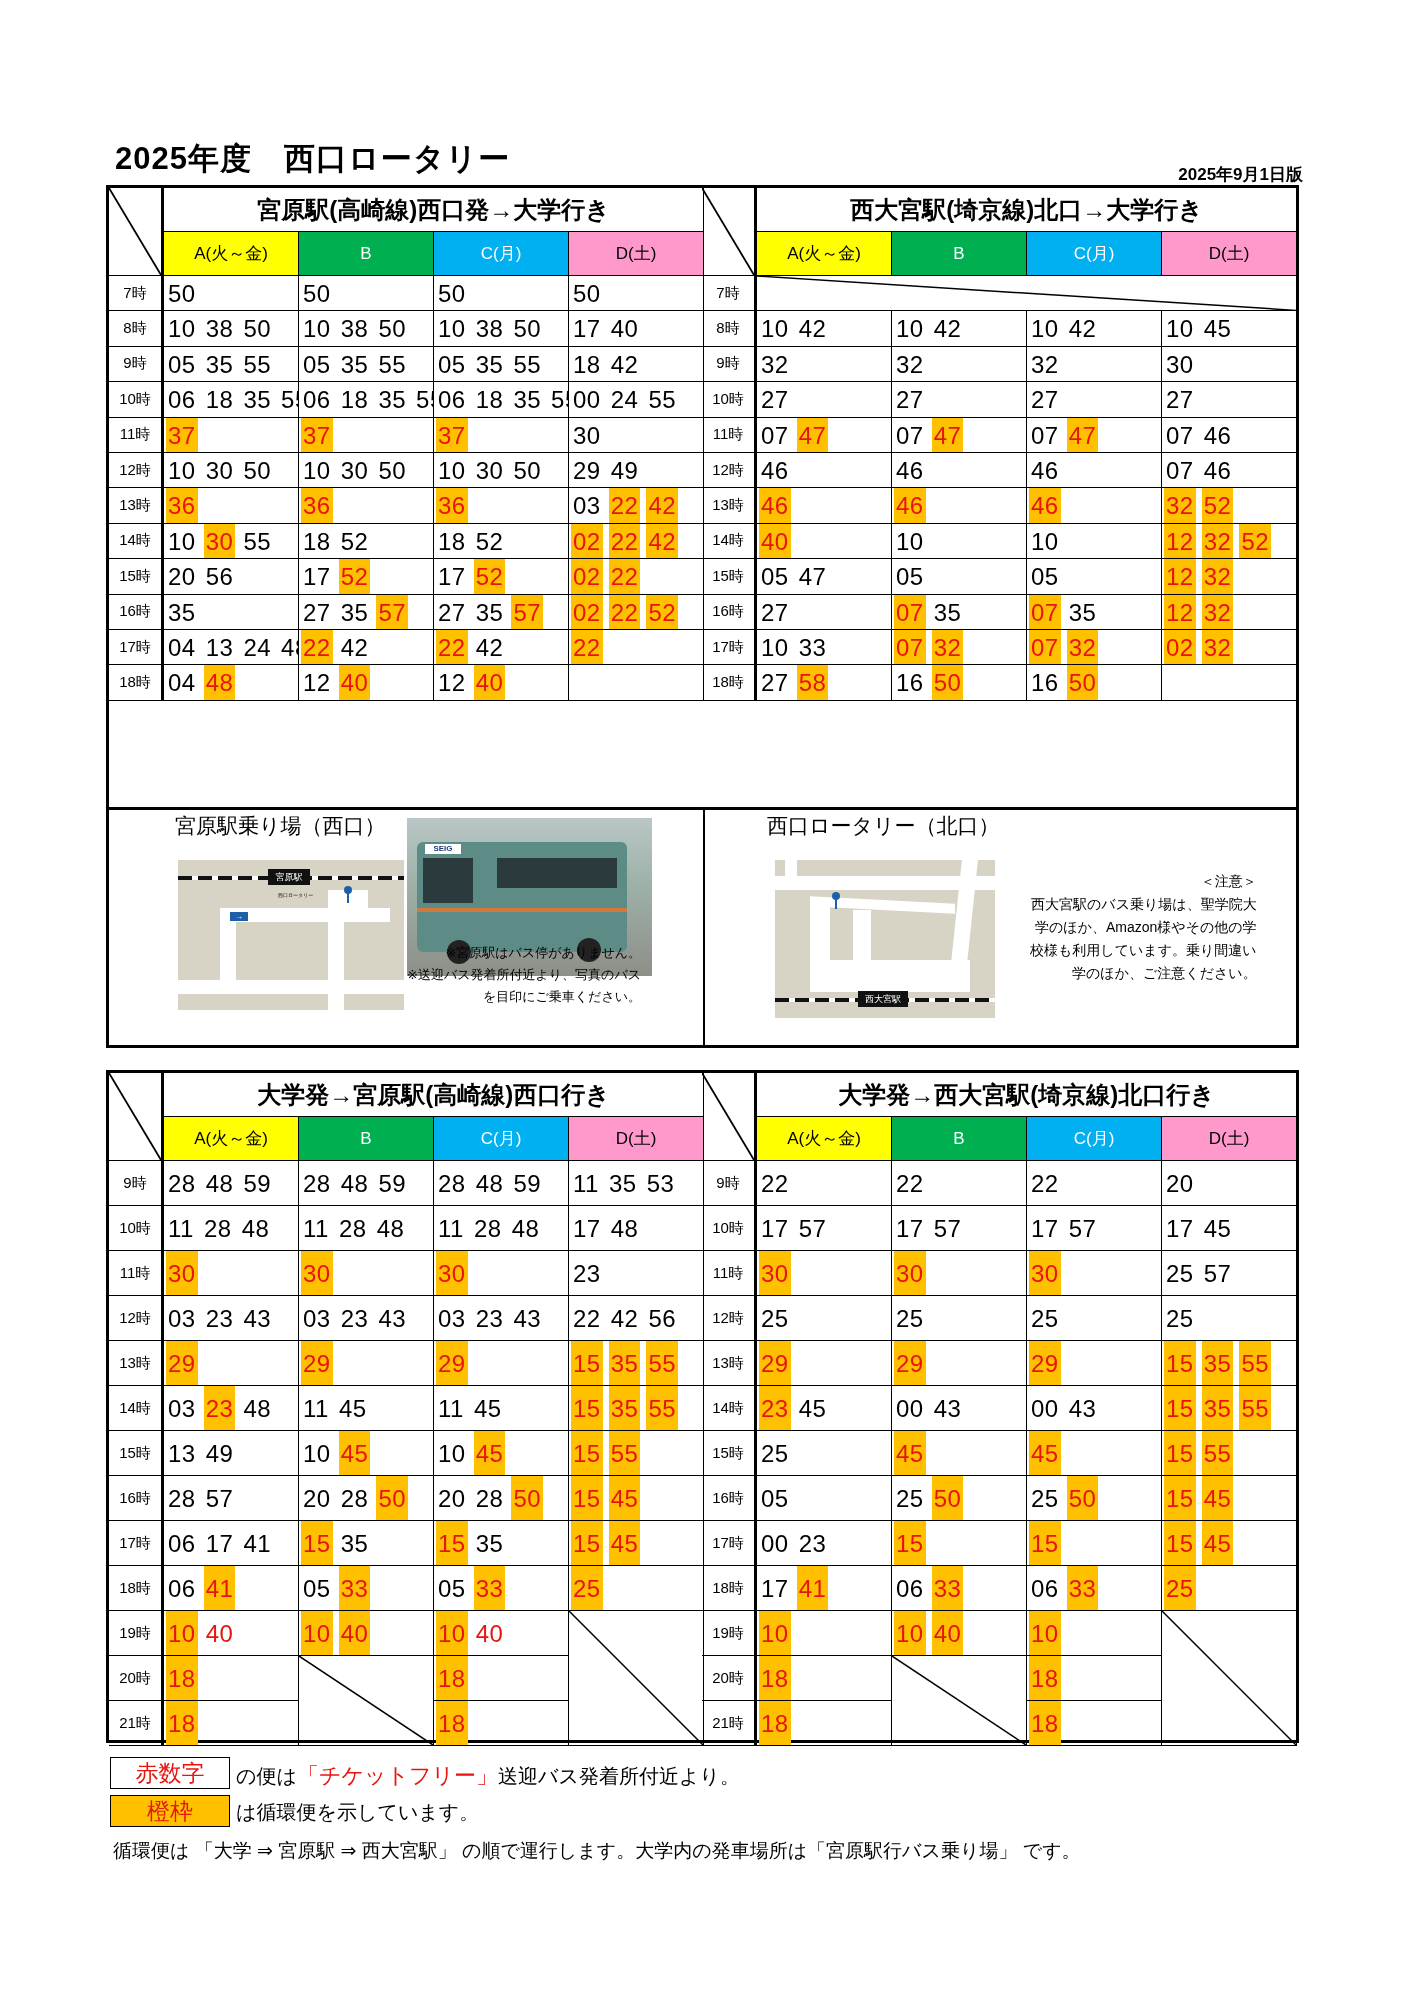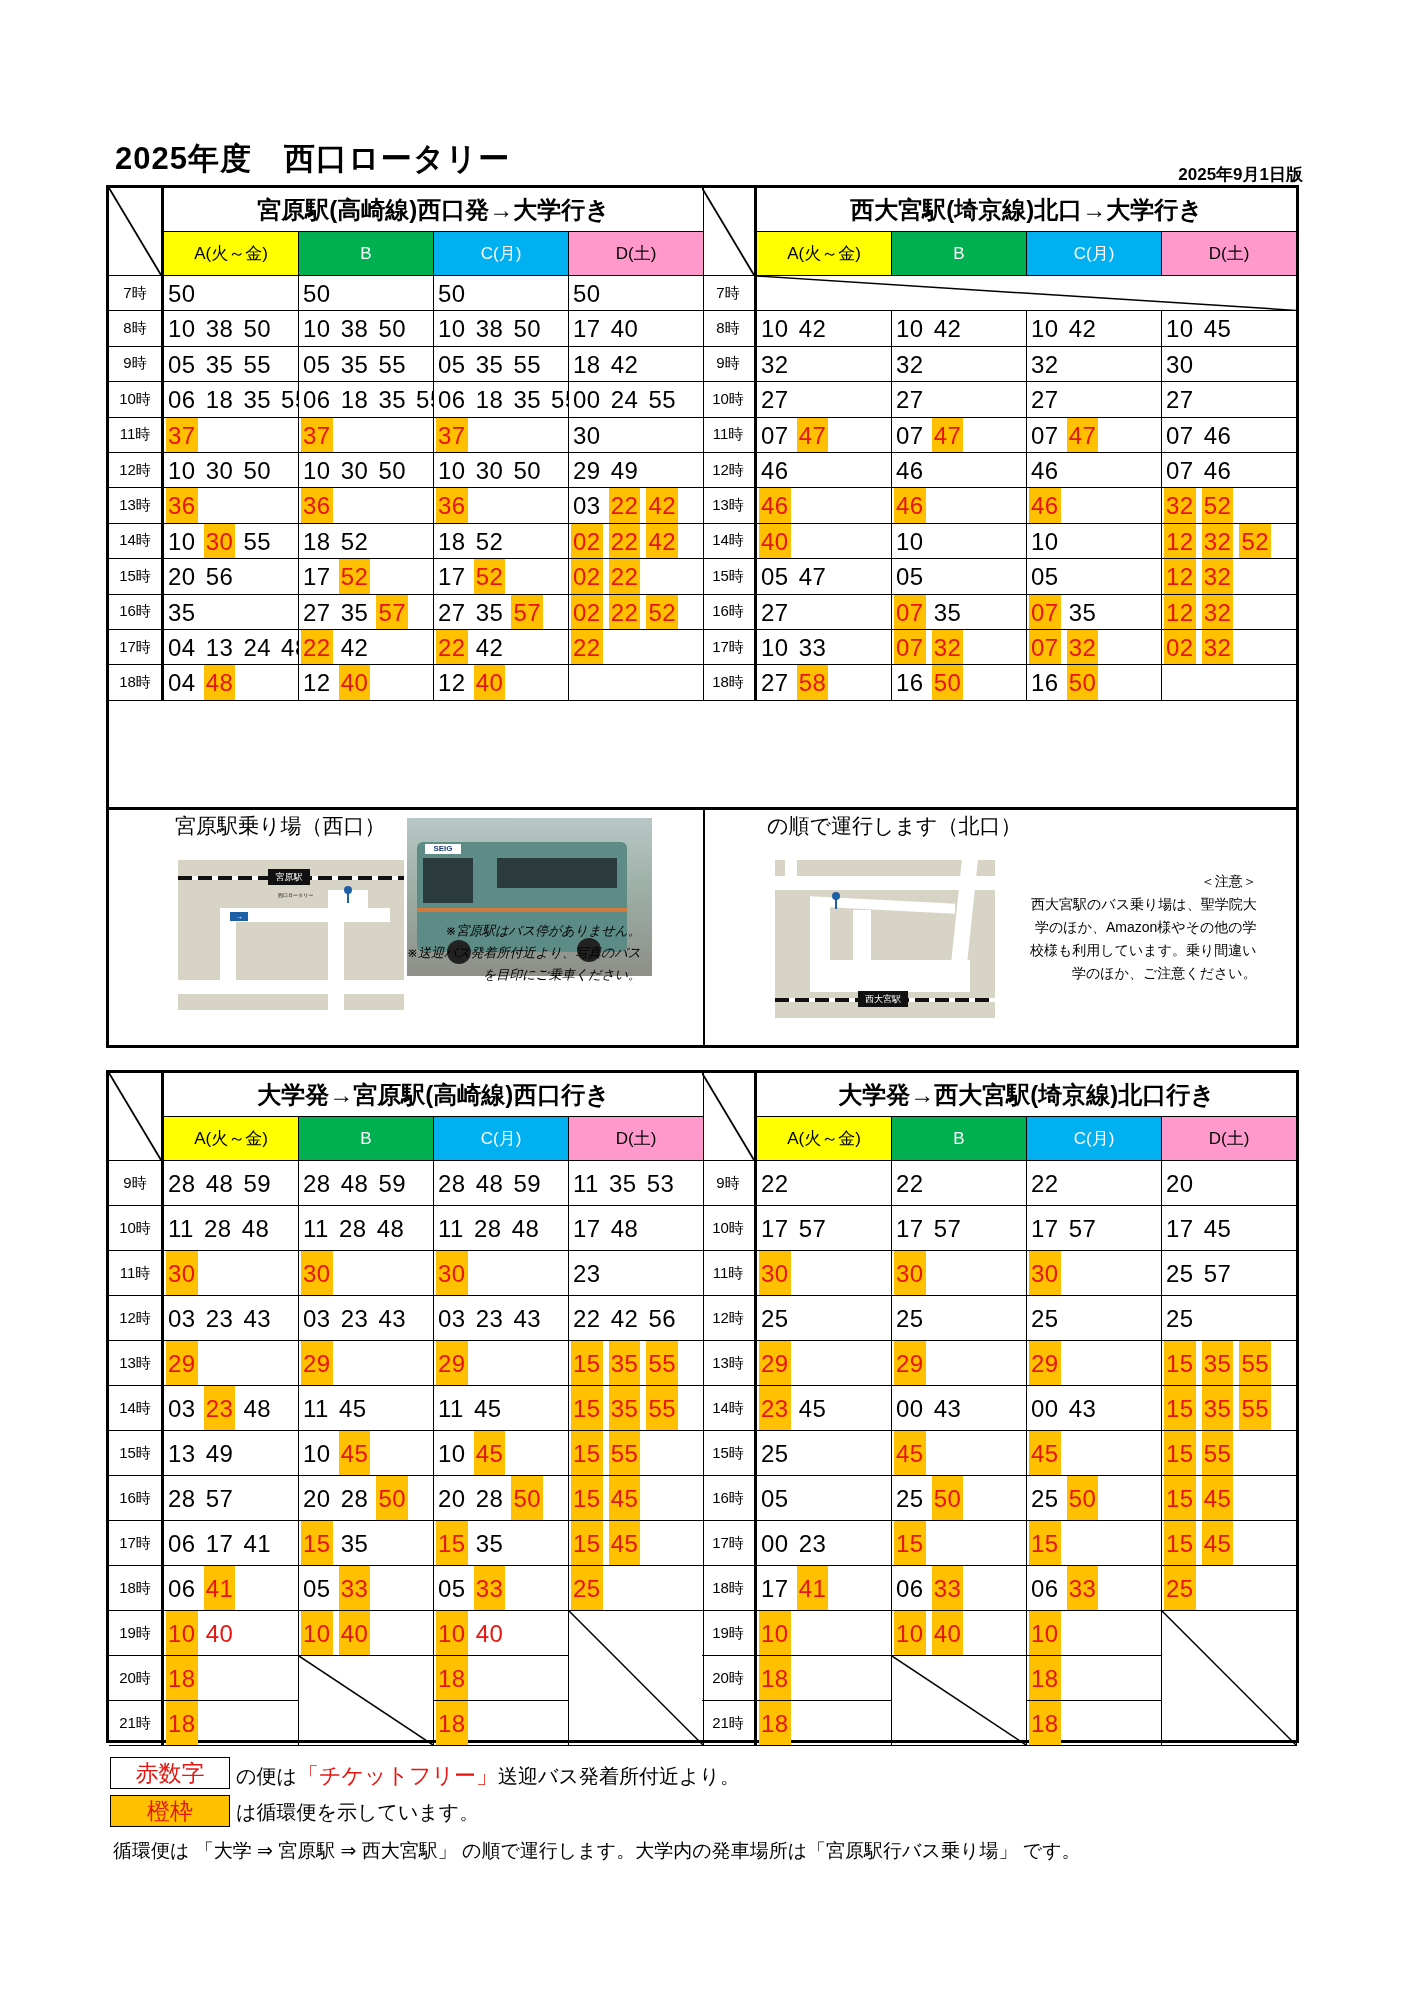--- a/index.html
+++ b/index.html
@@ -469,28 +469,28 @@
   </div>
   <div style="position:absolute;left:407px;top:818px;width:245px;height:158px;background:linear-gradient(180deg,#b9c7c6 0%,#9fb2a9 40%,#8d8f88 100%);overflow:hidden;">
     <div style="position:absolute;left:10px;top:24px;width:210px;height:110px;background:#5d8b86;border-radius:6px;"></div>
     <div style="position:absolute;left:16px;top:40px;width:50px;height:45px;background:#2b3a3c;"></div>
     <div style="position:absolute;left:90px;top:40px;width:120px;height:30px;background:#2b3a3c;"></div>
     <div style="position:absolute;left:10px;top:90px;width:210px;height:4px;background:#d2783b;"></div>
     <div style="position:absolute;left:18px;top:26px;width:36px;height:10px;background:#fff;color:#1f3b78;font-size:8px;font-weight:bold;text-align:center;line-height:10px;">SEIG</div>
     <div style="position:absolute;left:40px;top:122px;width:24px;height:24px;border-radius:50%;background:#222;"></div>
     <div style="position:absolute;left:170px;top:120px;width:24px;height:24px;border-radius:50%;background:#222;"></div>
   </div>
-  <div class="note" style="left:407px;top:920px;font-style:italic;">
+  <div class="note" style="left:407px;top:942px;">
     <div>※宮原駅はバス停がありません。</div>
     <div>※送迎バス発着所付近より、写真のバス</div>
     <div>　を目印にご乗車ください。</div>
   </div>
 </div>
 <div>
-  <div style="position:absolute;left:767px;top:812px;font-size:21px;">の順で運行します（北口）</div>
+  <div style="position:absolute;left:767px;top:812px;font-size:21px;">西口ロータリー（北口）</div>
   <div class="map" style="left:775px;top:860px;width:220px;height:158px;">
     <div style="position:absolute;left:10px;top:0;width:12px;height:16px;background:#fff;"></div>
     <div style="position:absolute;left:0;top:16px;width:220px;height:14px;background:#fff;"></div>
     <div style="position:absolute;left:35px;top:40px;width:145px;height:10px;background:#fff;transform:skewY(3deg);"></div>
     <div style="position:absolute;left:35px;top:40px;width:20px;height:90px;background:#fff;"></div>
     <div style="position:absolute;left:78px;top:50px;width:18px;height:80px;background:#fff;"></div>
     <div style="position:absolute;left:35px;top:100px;width:160px;height:32px;background:#fff;"></div>
     <div style="position:absolute;left:180px;top:0;width:16px;height:132px;background:#fff;transform:skewX(-6deg);"></div>
     <div style="position:absolute;left:57px;top:32px;width:8px;height:8px;border-radius:50%;background:#1f5fa8;"></div>
     <div style="position:absolute;left:60px;top:39px;width:2px;height:10px;background:#1f5fa8;"></div>

